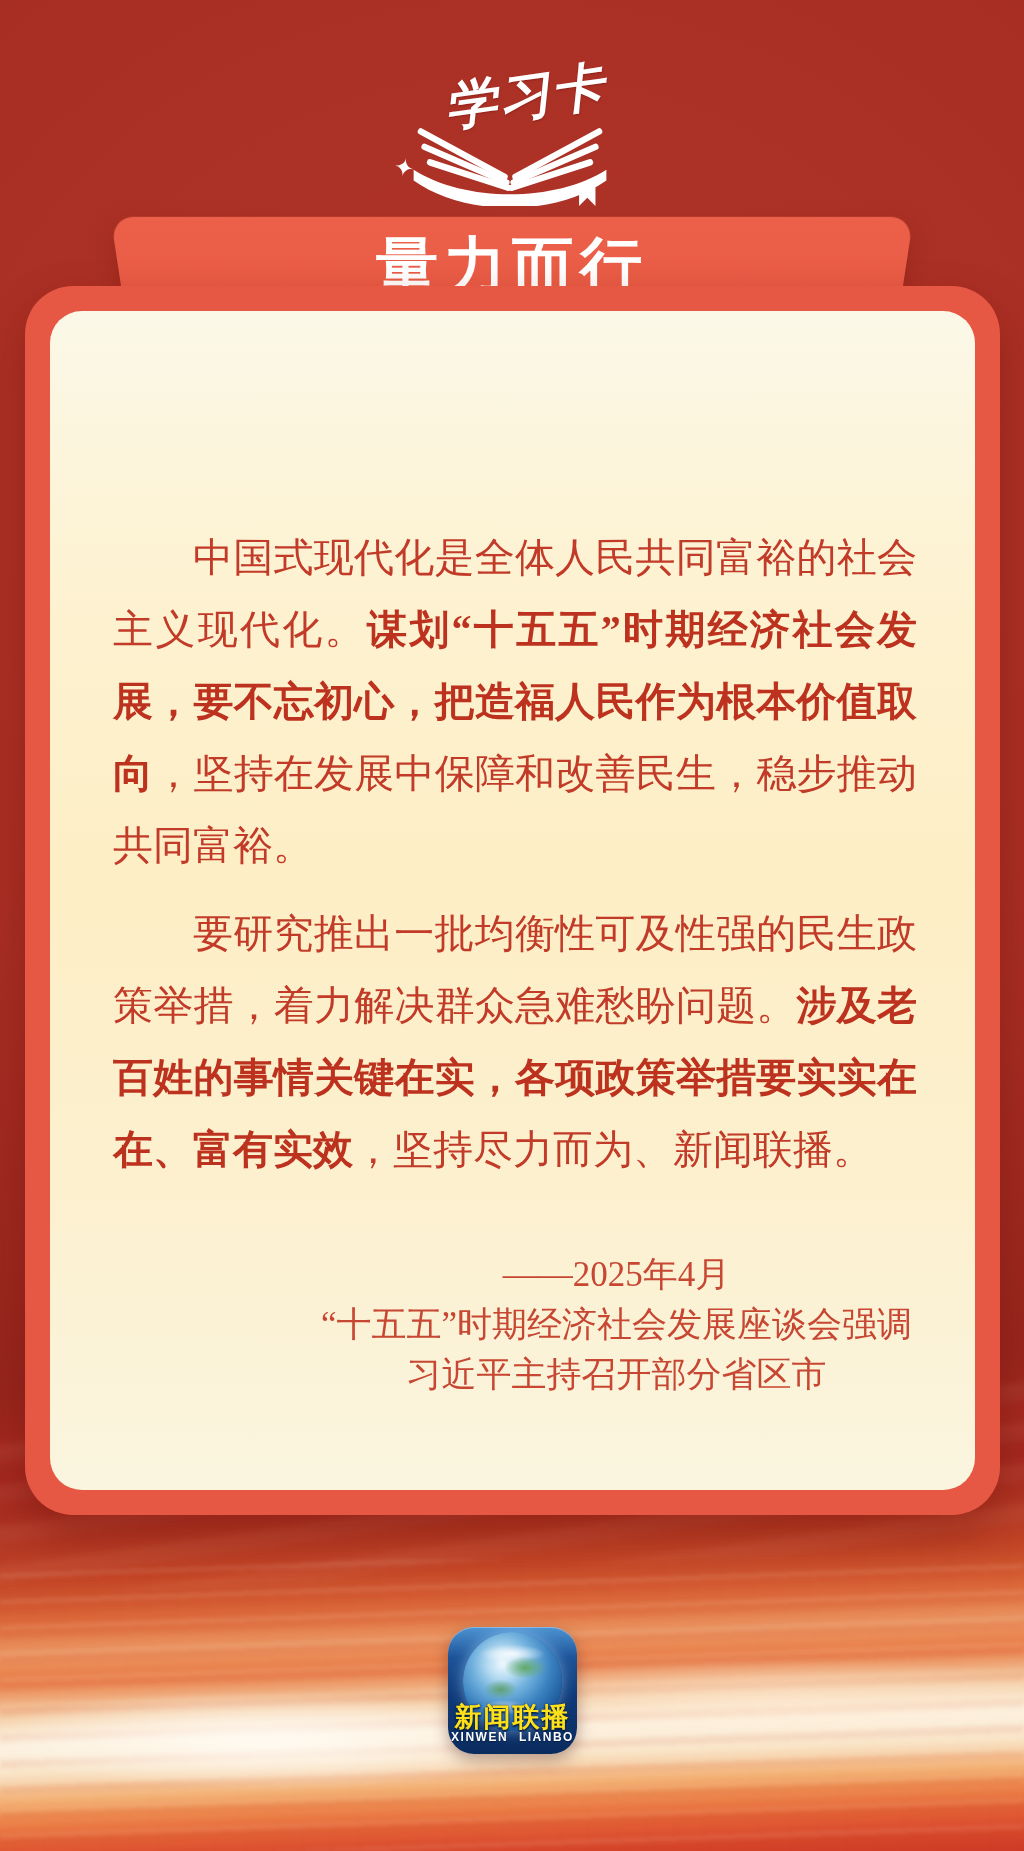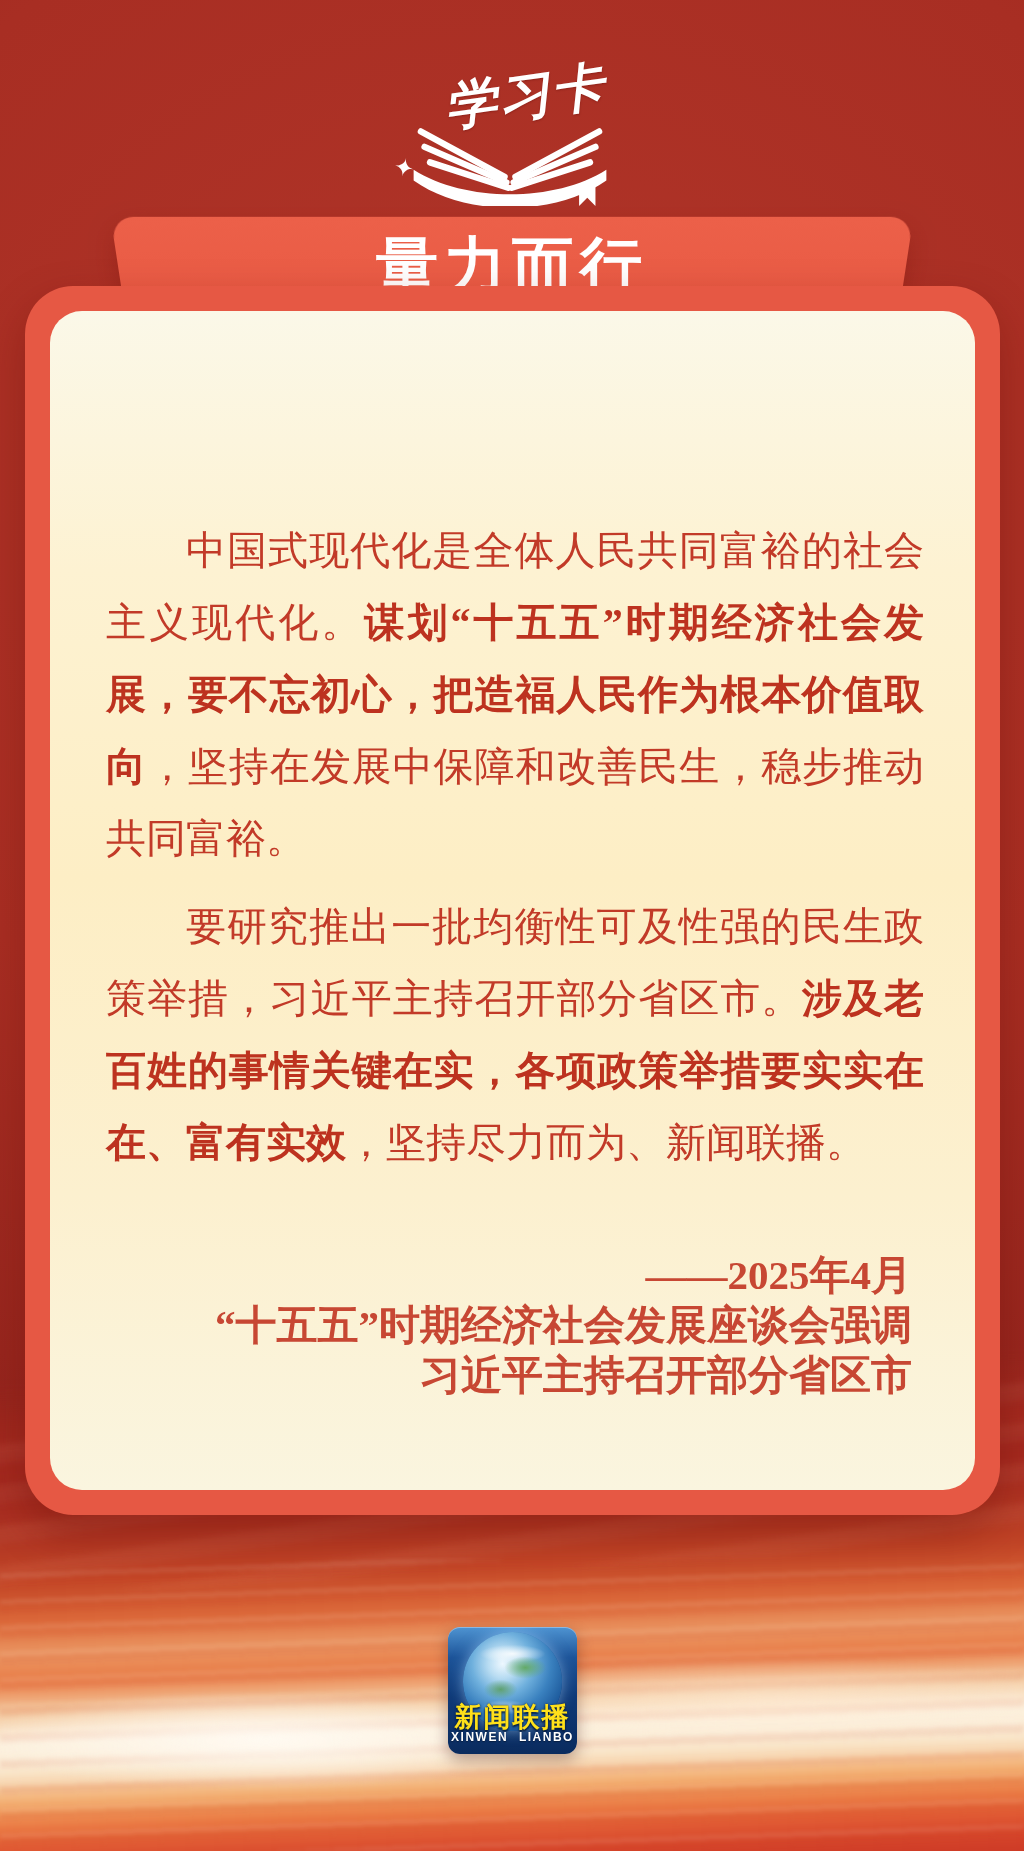--- a/index.html
+++ b/index.html
@@ -73,31 +73,31 @@
   }
   .card-inner{
     position:absolute;left:25px;top:25px;right:25px;bottom:25px;border-radius:32px;
     background:linear-gradient(180deg,#fbf8e8 0%,#fdf2d2 22%,#fdeec5 48%,#fcf0cf 75%,#faf5df 100%);
   }
   .card-text{
     position:absolute;left:97px;top:506px;width:836px;
     font-family:"Liberation Serif","DejaVu Serif",serif;
     color:#c23a28;font-size:40px;line-height:72px;text-align:justify;
   }
-  .card-text p{margin:9px;text-indent:2em;}
+  .card-text p{margin:16px;text-indent:2em;}
   .card-text p + p{margin-top:16px;}
   .seg-b{font-weight:700;color:#bd321f;}
   .attribution{
-    position:absolute;right:112px;top:1250px;text-align:right;
+    position:absolute;right:112px;top:1250px;text-align:center;
     font-family:"Liberation Serif","DejaVu Serif",serif;
-    color:#c74733;font-size:41px;line-height:50px;font-weight:700;
+    color:#c74733;font-size:35px;line-height:50px;font-weight:400;
   }
   
   .badge{
-    position:absolute;left:448px;top:1627px;width:129px;height:127px;border-radius:12px;
+    position:absolute;left:448px;top:1627px;width:129px;height:127px;border-radius:26px;
     background:linear-gradient(180deg,#4e94d2 0%,#1d5499 24%,#0f3a78 55%,#0a2b5e 100%);
     overflow:hidden;box-shadow:0 6px 16px rgba(60,10,5,.35), inset 0 1px 0 rgba(255,255,255,.35);
   }
   .earth{
     position:absolute;left:15px;top:5px;width:99px;height:99px;border-radius:50%;
     background:
       radial-gradient(30px 16px at 63% 36%, rgba(96,168,96,.95), rgba(96,168,96,0) 70%),
       radial-gradient(24px 14px at 38% 58%, rgba(88,156,92,.85), rgba(88,156,92,0) 70%),
       radial-gradient(44px 12px at 50% 22%, rgba(255,255,255,.85), rgba(255,255,255,0) 75%),
       radial-gradient(30px 10px at 42% 76%, rgba(255,255,255,.55), rgba(255,255,255,0) 75%),
@@ -144,21 +144,21 @@
     <div>量力而行</div>
     <div>作为根本价值取向</div>
   </div>
 
   <div class="card-frame">
     <div class="card-inner"></div>
   </div>
 
   <div class="card-text">
     <p><span class="seg-r">中国式现代化是全体人民共同富裕的社会主义现代化。</span><span class="seg-b">谋划“十五五”时期经济社会发展，要不忘初心，把造福人民作为根本价值取向</span><span class="seg-r">，坚持在发展中保障和改善民生，稳步推动共同富裕。</span></p>
-    <p><span class="seg-r">要研究推出一批均衡性可及性强的民生政策举措，习近平主持召开部分省区市。</span><span class="seg-b">涉及老百姓的事情关键在实，各项政策举措要实实在在、富有实效</span><span class="seg-r">，坚持尽力而为、新闻联播。</span></p>
+    <p><span class="seg-r">要研究推出一批均衡性可及性强的民生政策举措，着力解决群众急难愁盼问题。</span><span class="seg-b">涉及老百姓的事情关键在实，各项政策举措要实实在在、富有实效</span><span class="seg-r">，坚持尽力而为、新闻联播。</span></p>
   </div>
 
   <div class="attribution">
     <div>——2025年4月</div>
     <div>“十五五”时期经济社会发展座谈会强调</div>
     <div>习近平主持召开部分省区市</div>
   </div>
 
   <div class="badge">
     <div class="earth"></div>

